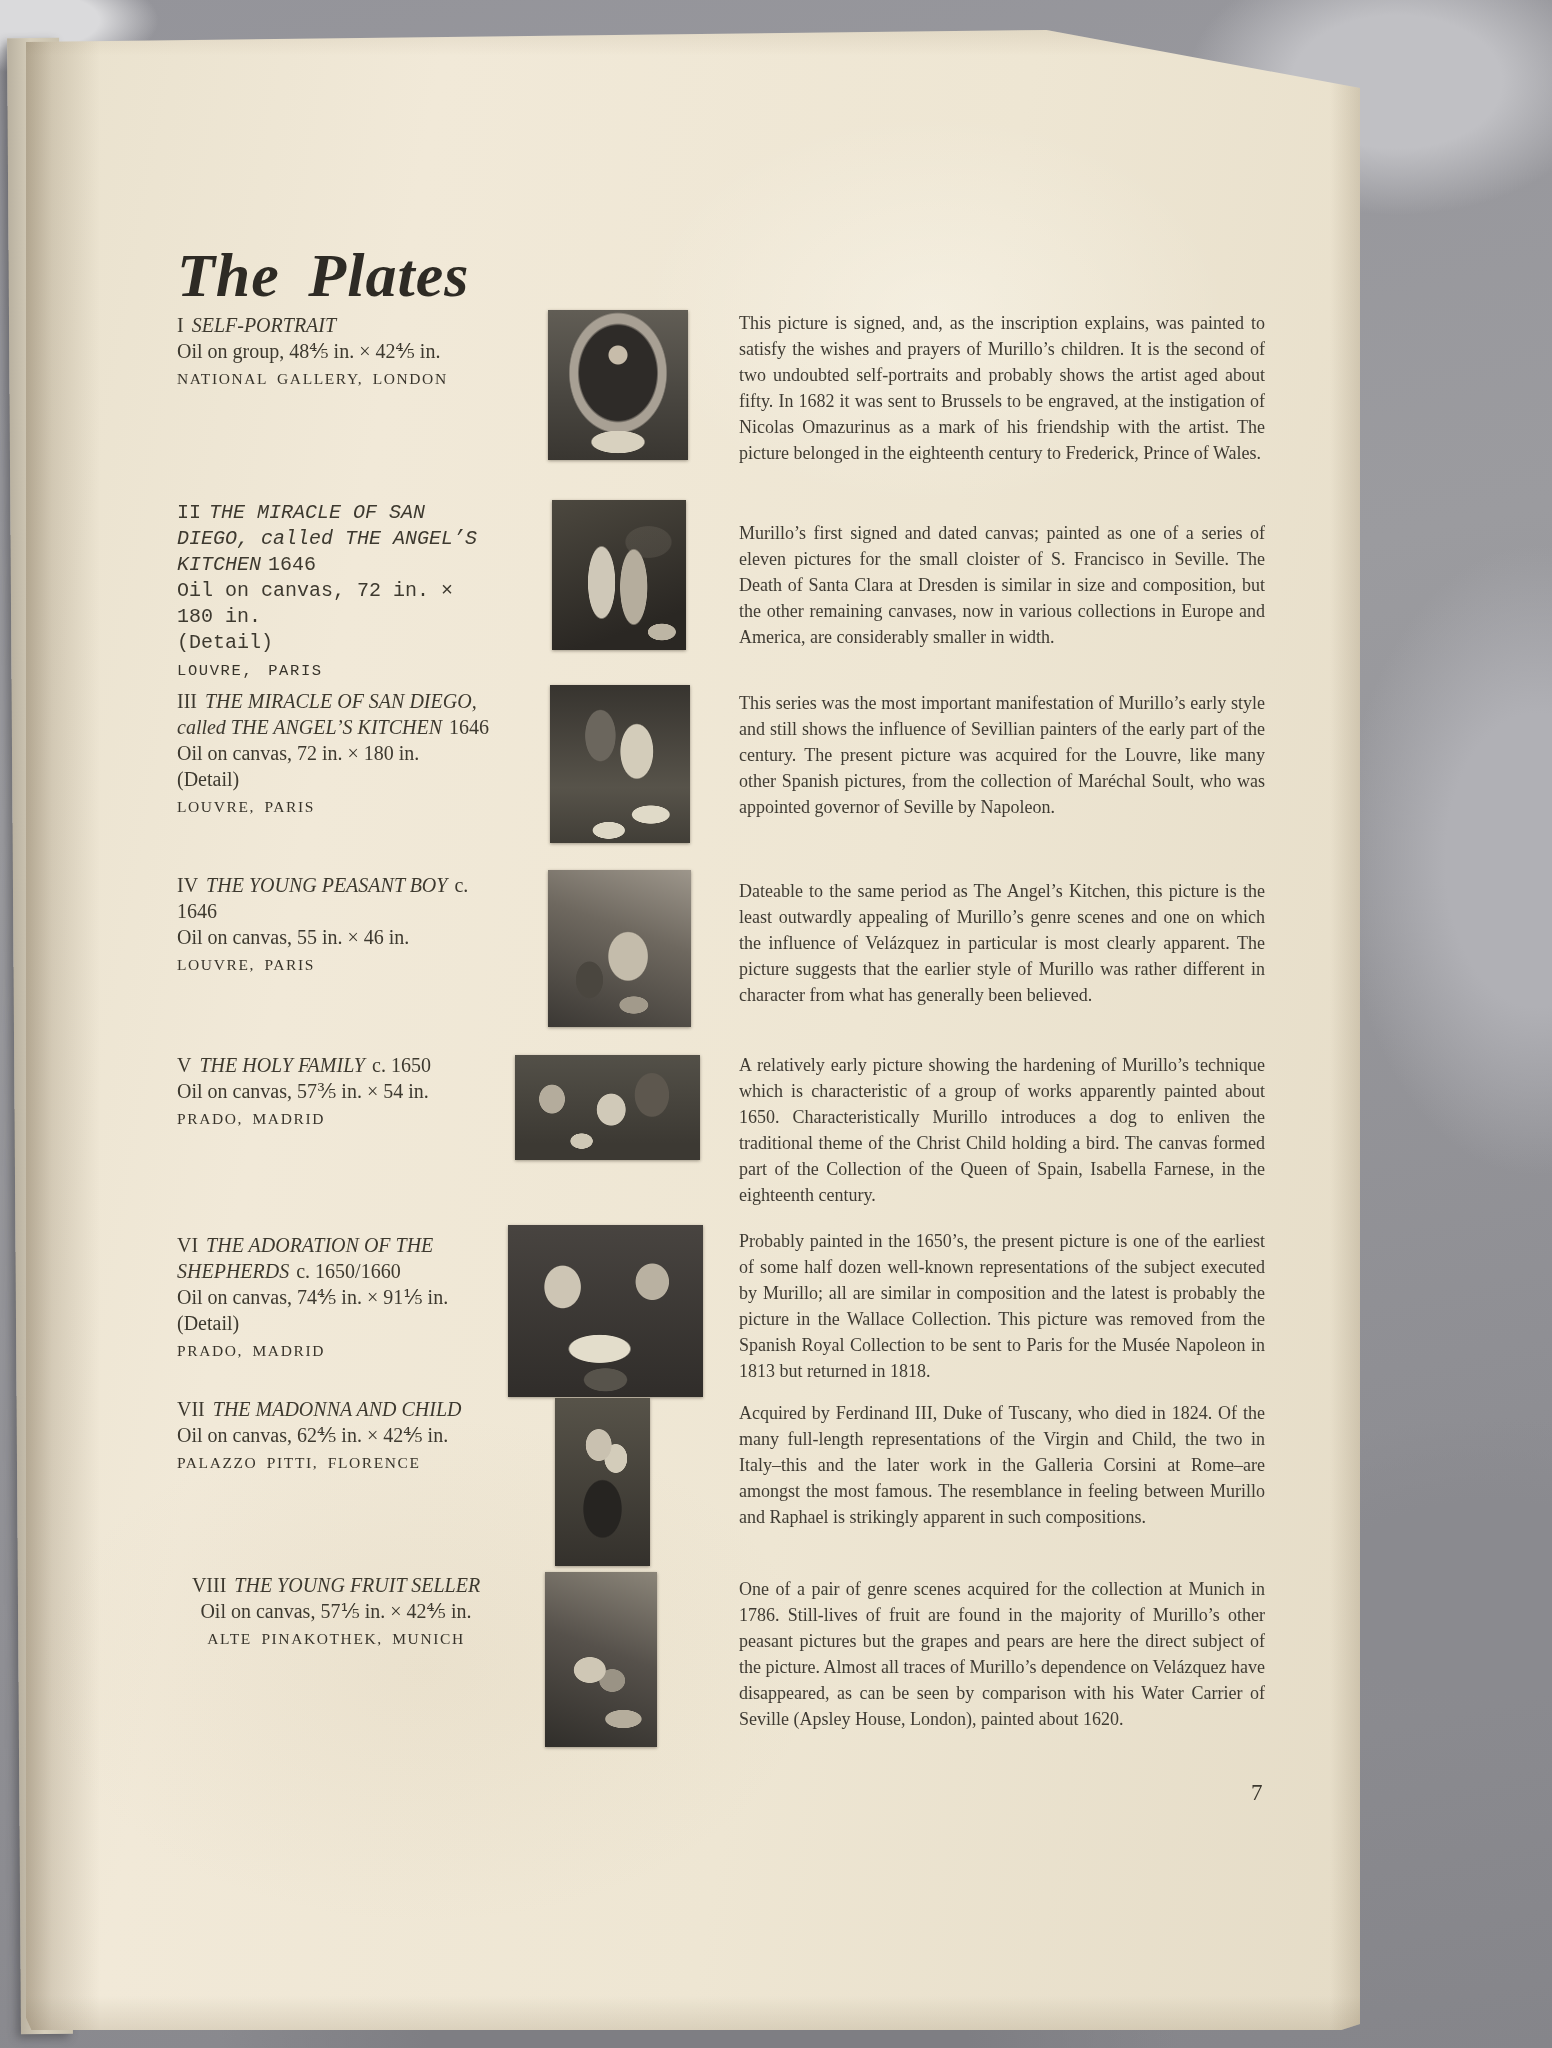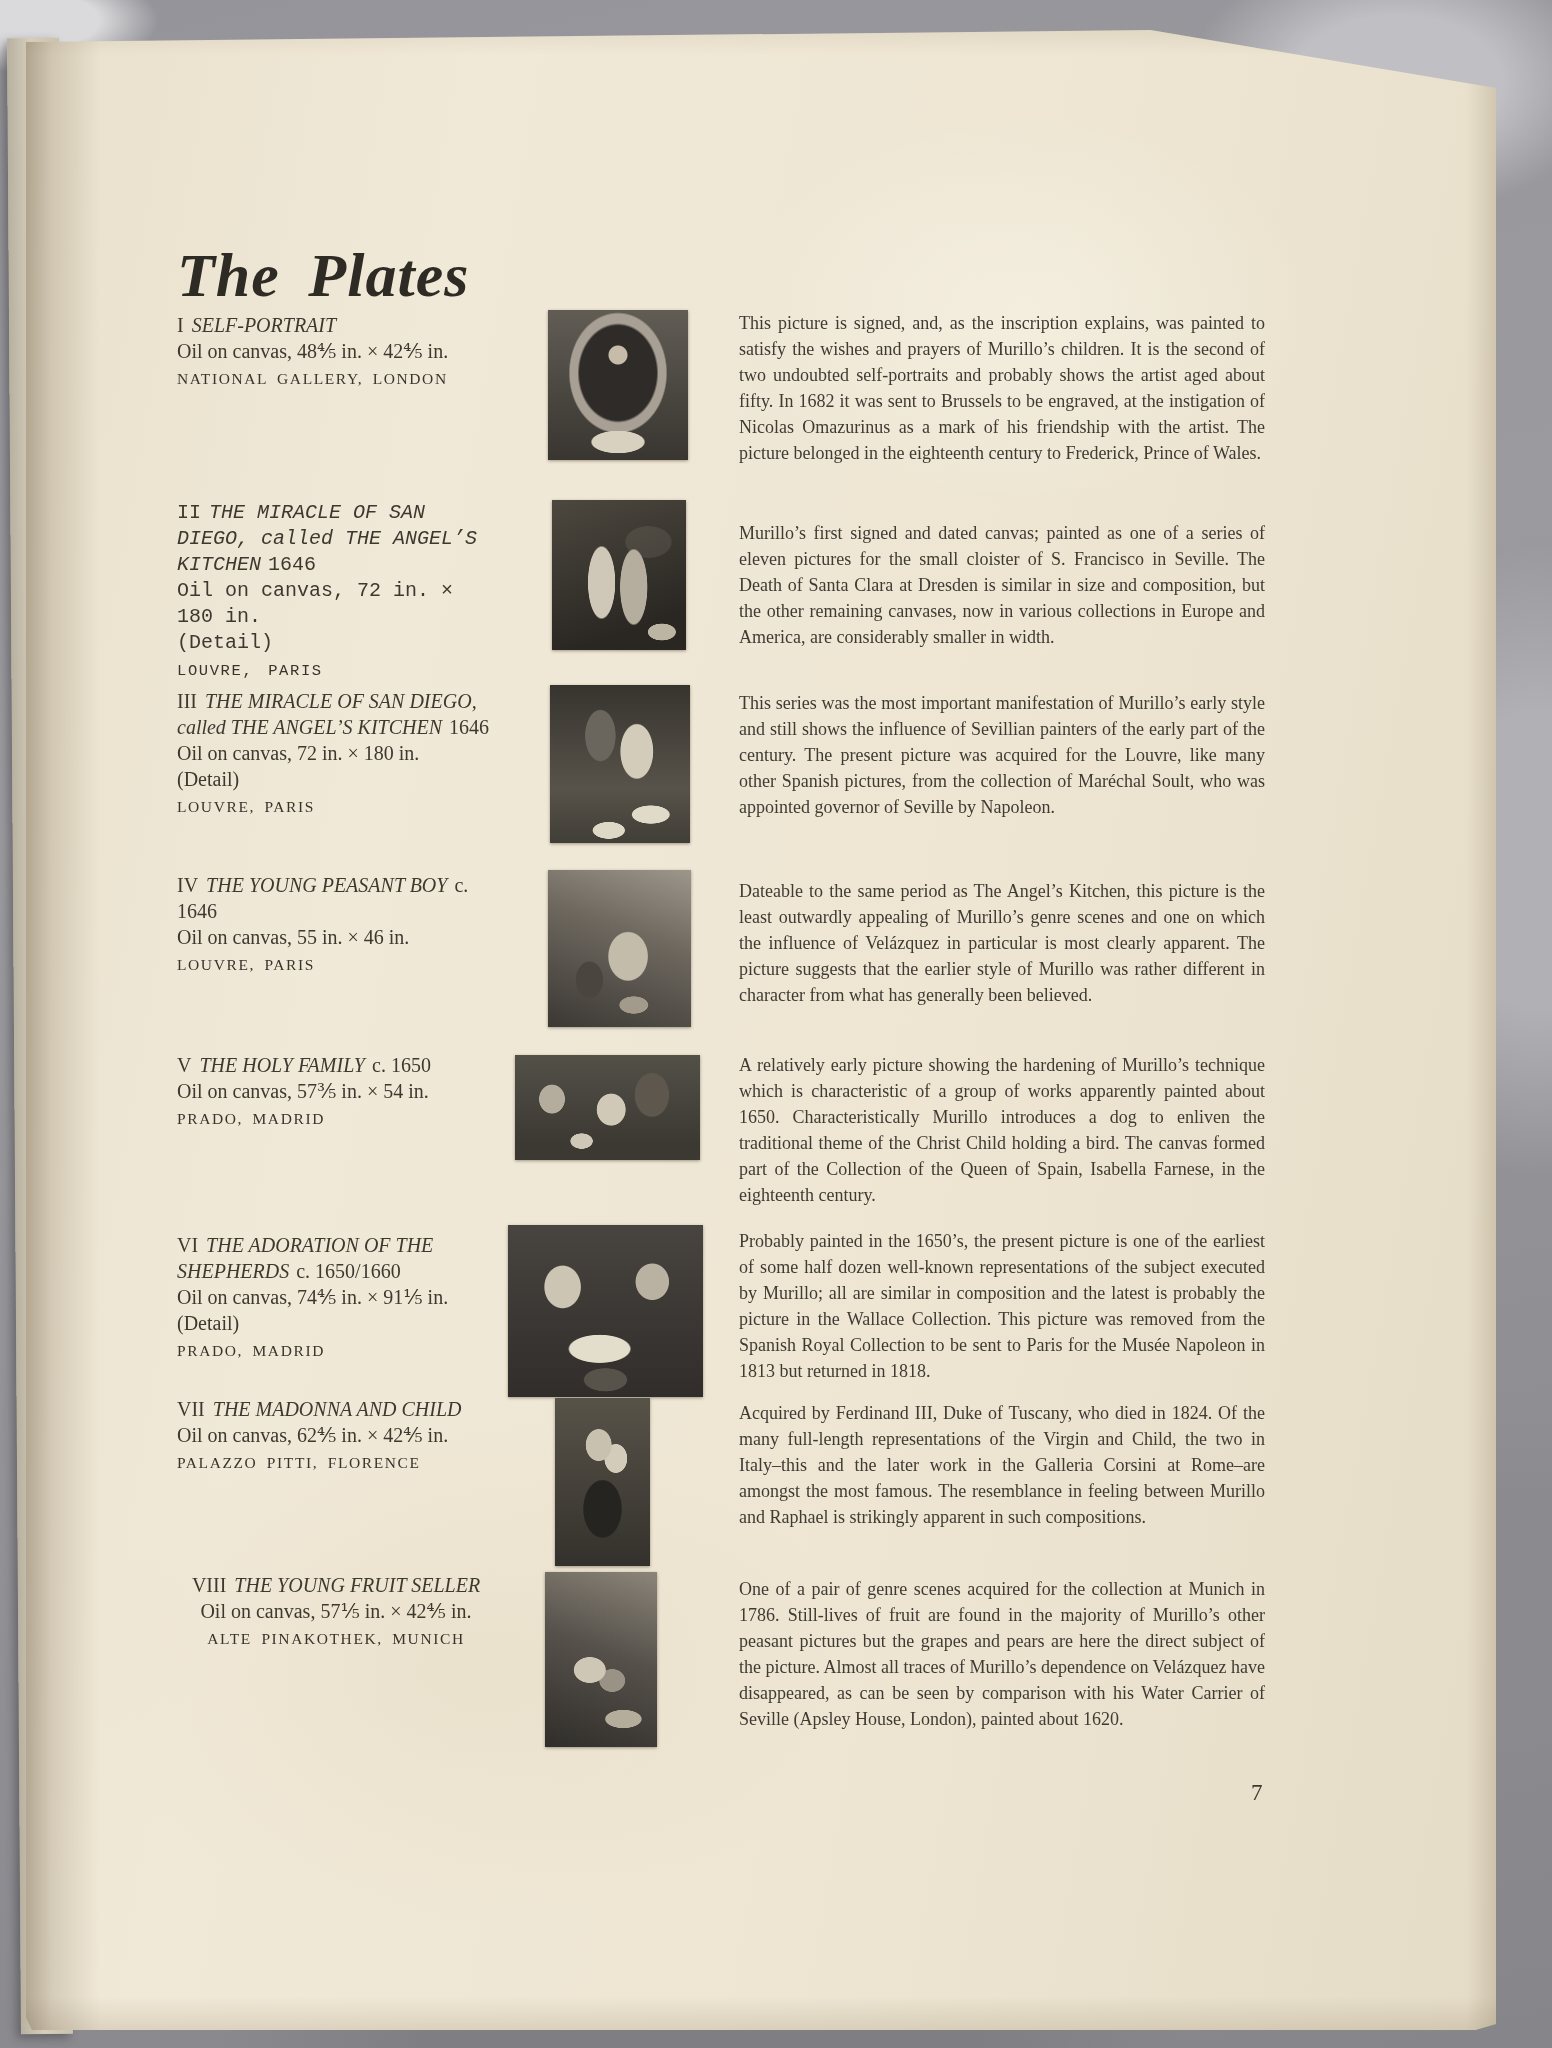--- a/index.html
+++ b/index.html
@@ -20,21 +20,21 @@
   }
   
   .page-edge-stack{
     position:absolute;left:14px;top:38px;width:52px;height:1996px;
     background:linear-gradient(90deg,#b9b1a0 0%,#d6cebb 45%,#cac2ae 100%);
     transform:rotate(-0.4deg);
     box-shadow:-4px 4px 10px rgba(50,50,55,.45);
   }
   
   #page{
-    position:absolute;left:26px;top:30px;width:1470px;height:2000px;
+    position:absolute;left:26px;top:30px;width:1334px;height:2000px;
     background:
       radial-gradient(ellipse 420px 280px at 68% 14%, rgba(255,253,246,.35), rgba(255,253,246,0) 70%),
       radial-gradient(ellipse 520px 340px at 30% 82%, rgba(186,166,128,.10), rgba(186,166,128,0) 75%),
       linear-gradient(100deg,#e9e1cd 0%,#f1e9d8 25%,#eee6d3 60%,#e5dcc7 100%);
     clip-path:polygon(0 0.6%,76.5% 0%,100% 2.9%,100% 99.7%,98.6% 100%,0.4% 100%,0 99.4%);
     box-shadow:16px 14px 36px rgba(40,40,45,.55);
   }
   
   #page::before{
     content:"";position:absolute;inset:0;pointer-events:none;
@@ -128,21 +128,21 @@
 
 <div class="backdrop"></div>
 <div class="page-edge-stack"></div>
 
 <div id="page">
   <h1 class="page-title">The Plates</h1>
   <div class="page-number">7</div>
 
   <div class="caption" style="top: 282px;">
     <p class="cap-head"><span class="numeral">I</span><span class="ptitle">SELF-PORTRAIT</span></p>
-    <p class="pmedium">Oil on canvas, 48⅘ in. × 42⅘ in.</p>
+    <p class="pmedium">Oil on group, 48⅘ in. × 42⅘ in.</p>
 
     <p class="plocation">NATIONAL GALLERY, LONDON</p>
   </div>
   <div class="thumb thumb-1" style="left: 522px; top: 280px; width: 140px; height: 150px;"></div>
   <p class="desc" style="top: 280px;">This picture is signed, and, as the inscription explains, was painted to satisfy the wishes and prayers of Murillo’s children. It is the second of two undoubted self-portraits and probably shows the artist aged about fifty. In 1682 it was sent to Brussels to be engraved, at the instigation of Nicolas Omazurinus as a mark of his friendship with the artist. The picture belonged in the eighteenth century to Frederick, Prince of Wales.</p>
 
   <div class="caption" style="top: 470px; font-family: Liberation Mono, monospace;">
     <p class="cap-head"><span class="numeral">II</span><span class="ptitle">THE MIRACLE OF SAN DIEGO, called THE ANGEL’S KITCHEN</span><span class="pdate">1646</span></p>
     <p class="pmedium">Oil on canvas, 72 in. × 180 in.</p>
     <p class="pdetail">(Detail)</p>

